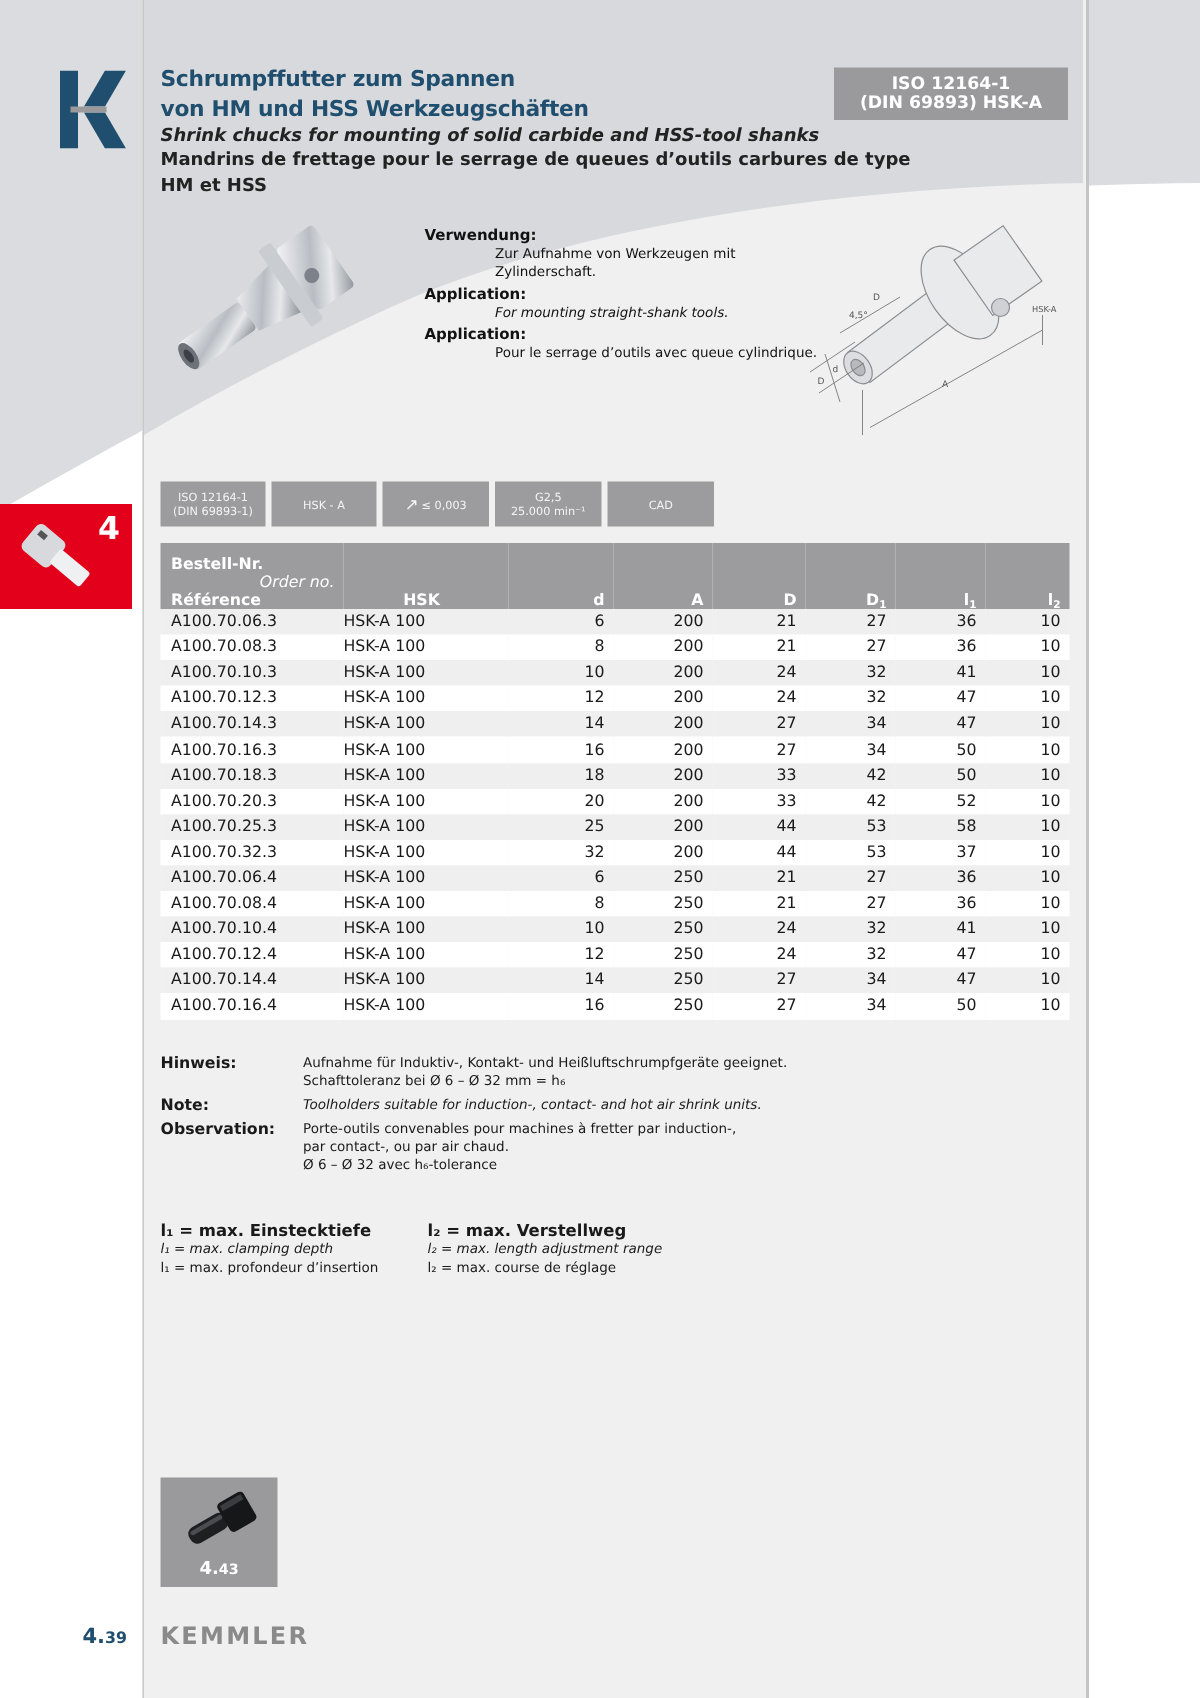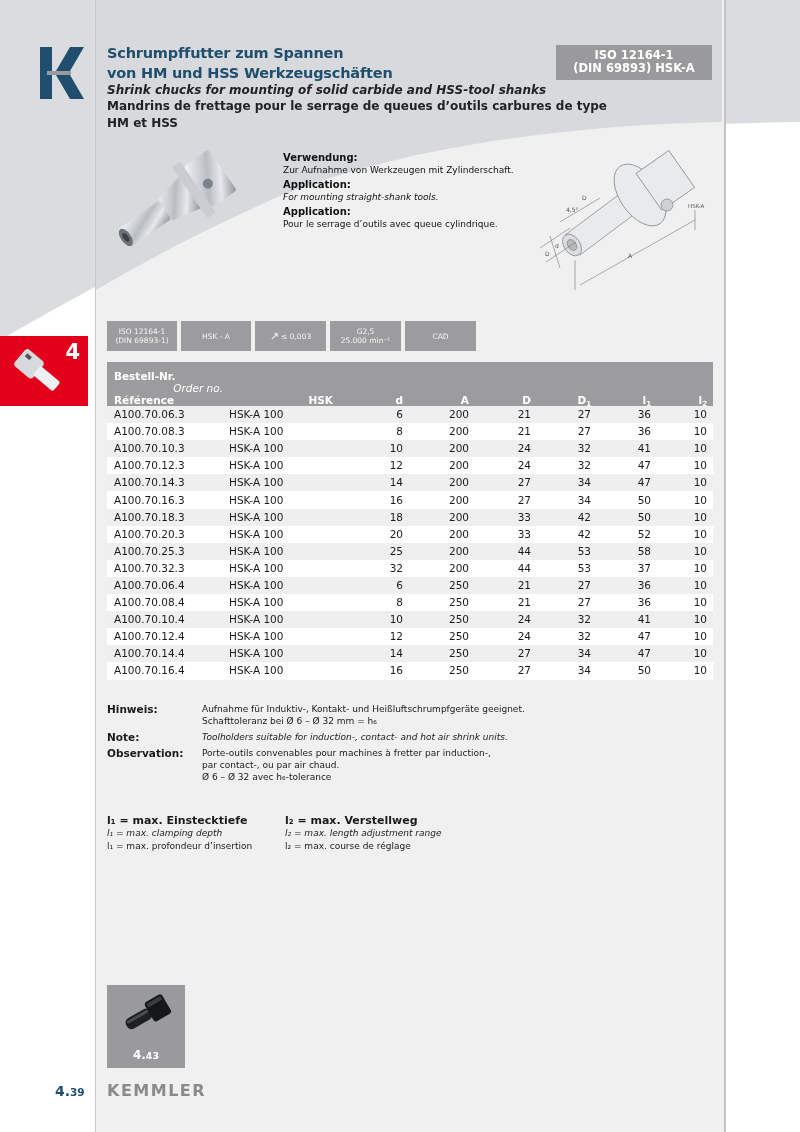--- a/index.html
+++ b/index.html
@@ -32,21 +32,21 @@
 
   .iso-badge {
     position: absolute; left: 556px; top: 45px; width: 156px; height: 35px;
     background: #9a9a9c; color: #fff; text-align: center;
     font-weight: bold; font-size: 11.5px; line-height: 13px; padding-top: 4px; box-sizing: border-box;
   }
 
   .product-photo { position: absolute; left: 105px; top: 148px; width: 140px; height: 110px; }
   .usage-block { position: absolute; left: 283px; top: 151px; width: 270px; }
   .usage-head { font-weight: bold; font-size: 10px; line-height: 13px; color: #111; }
-  .usage-text { font-size: 9px; line-height: 12px; color: #111; margin-bottom: 2px; }
+  .usage-text { font-size: 9px; line-height: 12px; color: #111; margin-bottom: 2px; margin-left: 47px; }
   .usage-text.it { font-style: italic; }
   .drawing { position: absolute; left: 530px; top: 150px; width: 190px; height: 140px; }
 
   .chapter-tab {
     position: absolute; left: 0; top: 336px; width: 88px; height: 70px; background: #e2001a;
   }
   .chapter-num {
     position: absolute; right: 8px; top: 4px; color: #fff; font-weight: bold; font-size: 21px;
   }
 
@@ -60,21 +60,21 @@
 
   table.products {
     position: absolute; left: 107px; top: 362px; width: 606px;
     border-collapse: collapse; font-size: 10.5px;
   }
   table.products thead th {
     background: #9c9c9e; color: #fff; font-weight: bold; font-size: 10.5px;
     padding: 0 6px 0 0; vertical-align: bottom; line-height: 12px; height: 44px;
   }
   table.products thead th:first-child { padding-left: 7px; text-align: left; }
-  table.products thead th.left { text-align: right; }
+  table.products thead th.left { text-align: center; }
   table.products thead th.num { text-align: right; }
   .hdr-line { display: block; }
   .hdr-line.it { font-style: italic; font-weight: normal; text-align: right; }
   table.products tbody td {
     height: 17.1px; padding: 0 6px 0 0; line-height: 17px; color: #1a1a1a; font-size: 10.5px;
   }
   table.products tbody td:first-child { padding-left: 7px; margin-left: 24px; }
   table.products tbody tr:nth-child(odd) td { background: #efefef; }
   table.products tbody tr:nth-child(even) td { background: #ffffff; }
   td.num { text-align: right; }
@@ -86,21 +86,21 @@
   .note-text { flex: 1; }
   .note-text.it { font-style: italic; }
 
   .legend { position: absolute; left: 107px; top: 814px; width: 420px; display: flex; }
   .legend-col { width: 178px; font-size: 9px; line-height: 12.5px; }
   .legend-col + .legend-col { margin-left: 0; }
   .legend-head { font-weight: bold; font-size: 11px; line-height: 13px; }
   .legend-it { font-style: italic; }
 
   .ref-tile {
-    position: absolute; left: 107px; top: 985px; width: 78px; height: 83px; background: #9a9a9c;
+    position: absolute; left: 107px; top: 985px; width: 78px; height: 73px; background: #9a9a9c;
   }
   .ref-label { position: absolute; left: 0; bottom: 6px; width: 100%; text-align: center; color: #fff; font-weight: bold; font-size: 12px; }
 
   .page-num { position: absolute; left: 55px; top: 1083px; color: #1f4e6e; font-weight: bold; font-size: 14px; }
   .page-num .small { font-size: 10.5px; }
   .brand { position: absolute; left: 107px; top: 1081px; color: #8a8a8a; font-weight: bold; font-size: 16px; letter-spacing: 1.5px; }
 </style>
 </head>
 <body>
 

